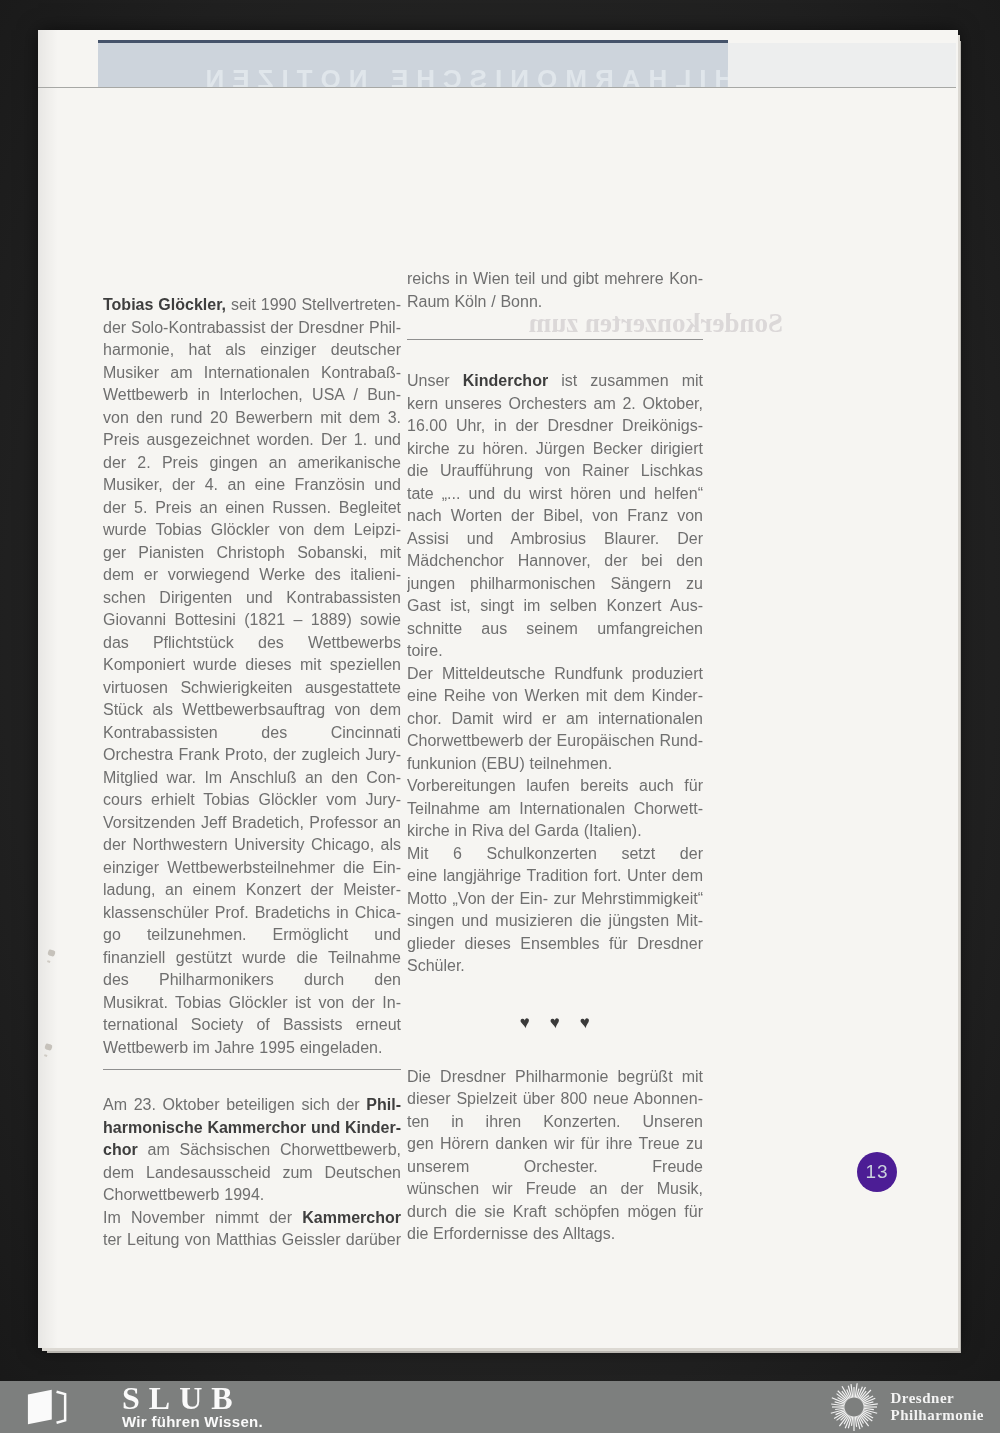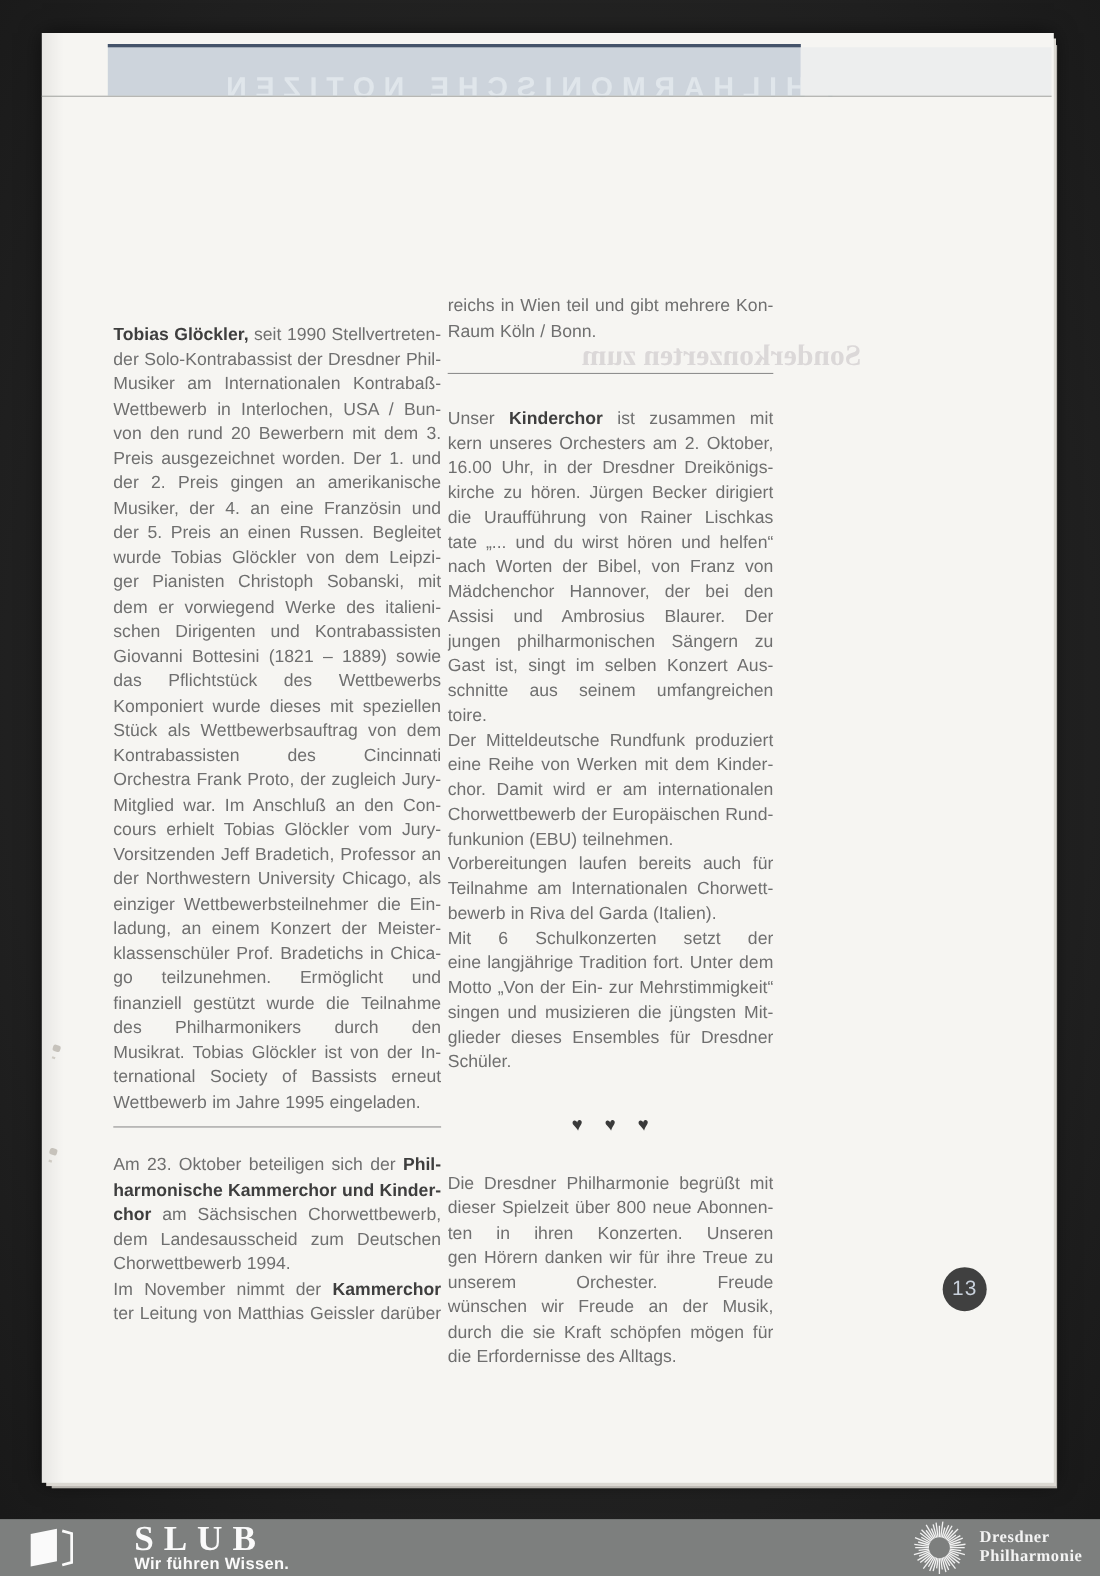--- a/index.html
+++ b/index.html
@@ -48,21 +48,21 @@
     text-align:justify;text-align-last:justify;height:22.5px;overflow:hidden;
   }
   .tline.tlast{text-align-last:left;}
   .tline b{font-weight:bold;color:#3e3e3e;}
   .rule{border-top:1px solid #8f8f8f;margin:10px 0 24px;}
   .col-right .rule{margin:26px 0 30px;}
   .ornament{height:24px;margin:34px 0 30px;text-align:center;color:#3a3a3a;font-size:17px;}
   .orn-glyph{display:inline-block;margin:0 10px;transform:rotate(-6deg);}
   .page-badge{
     position:absolute;left:819px;top:1122px;width:40px;height:40px;border-radius:50%;
-    background:#404040;color:#c9d1dc;font-size:19px;
+    background:#4c1d95;color:#c9d1dc;font-size:19px;
     display:flex;align-items:center;justify-content:center;letter-spacing:1px;
   }
   .stitch{position:absolute;width:7px;height:6px;background:#c6c2bb;border-radius:2px;
           box-shadow:0 9px 0 -2px #cfcbc4;transform:rotate(18deg);}
   .stitch-1{left:10px;top:920px;}
   .stitch-2{left:7px;top:1014px;}
   
   .footer{
     position:absolute;left:0;top:1381px;width:1000px;height:52px;background:#7d7f7e;
     display:flex;justify-content:space-between;align-items:center;
@@ -88,34 +88,36 @@
   <div class="ghost-band">
     <span class="ghost-header">PHILHARMONISCHE NOTIZEN</span>
   </div>
   <div class="band-ext"></div>
   <div class="band-bottom-line"></div>
   <span class="ghost-sub">Sonderkonzerten zum</span>
 
   <div class="col col-left">
       <div class="tline"><span></span><b>Tobias Glöckler,</b><span> seit 1990 Stellvertreten-</span></div>
       <div class="tline"><span>der Solo-Kontrabassist der Dresdner Phil-</span></div>
+      <div class="tline"><span>harmonie, hat als einziger deutscher</span></div>
       <div class="tline"><span>Musiker am Internationalen Kontrabaß-</span></div>
       <div class="tline"><span>Wettbewerb in Interlochen, USA / Bun-</span></div>
       <div class="tline"><span>von den rund 20 Bewerbern mit dem 3.</span></div>
       <div class="tline"><span>Preis ausgezeichnet worden. Der 1. und</span></div>
       <div class="tline"><span>der 2. Preis gingen an amerikanische</span></div>
       <div class="tline"><span>Musiker, der 4. an eine Französin und</span></div>
       <div class="tline"><span>der 5. Preis an einen Russen. Begleitet</span></div>
       <div class="tline"><span>wurde Tobias Glöckler von dem Leipzi-</span></div>
       <div class="tline"><span>ger Pianisten Christoph Sobanski, mit</span></div>
       <div class="tline"><span>dem er vorwiegend Werke des italieni-</span></div>
       <div class="tline"><span>schen Dirigenten und Kontrabassisten</span></div>
       <div class="tline"><span>Giovanni Bottesini (1821 – 1889) sowie</span></div>
       <div class="tline"><span>das Pflichtstück des Wettbewerbs vortrug.</span></div>
       <div class="tline"><span>Komponiert wurde dieses mit speziellen</span></div>
+      <div class="tline"><span>virtuosen Schwierigkeiten ausgestattete</span></div>
       <div class="tline"><span>Stück als Wettbewerbsauftrag von dem</span></div>
       <div class="tline"><span>Kontrabassisten des Cincinnati Symphony</span></div>
       <div class="tline"><span>Orchestra Frank Proto, der zugleich Jury-</span></div>
       <div class="tline"><span>Mitglied war. Im Anschluß an den Con-</span></div>
       <div class="tline"><span>cours erhielt Tobias Glöckler vom Jury-</span></div>
       <div class="tline"><span>Vorsitzenden Jeff Bradetich, Professor an</span></div>
       <div class="tline"><span>der Northwestern University Chicago, als</span></div>
       <div class="tline"><span>einziger Wettbewerbsteilnehmer die Ein-</span></div>
       <div class="tline"><span>ladung, an einem Konzert der Meister-</span></div>
       <div class="tline"><span>klassenschüler Prof. Bradetichs in Chica-</span></div>
@@ -138,34 +140,34 @@
       <div class="tline"><span>reichs in Wien teil und gibt mehrere Kon-</span></div>
       <div class="tline tlast"><span>Raum Köln / Bonn.</span></div>
       <div class="rule"></div>
       <div class="tline"><span>Unser </span><b>Kinderchor</b><span> ist zusammen mit Musi-</span></div>
       <div class="tline"><span>kern unseres Orchesters am 2. Oktober,</span></div>
       <div class="tline"><span>16.00 Uhr, in der Dresdner Dreikönigs-</span></div>
       <div class="tline"><span>kirche zu hören. Jürgen Becker dirigiert</span></div>
       <div class="tline"><span>die Uraufführung von Rainer Lischkas Kan-</span></div>
       <div class="tline"><span>tate „... und du wirst hören und helfen“</span></div>
       <div class="tline"><span>nach Worten der Bibel, von Franz von</span></div>
+      <div class="tline"><span>Assisi und Ambrosius Blaurer. Der</span></div>
       <div class="tline"><span>Mädchenchor Hannover, der bei den</span></div>
-      <div class="tline"><span>Assisi und Ambrosius Blaurer. Der</span></div>
       <div class="tline"><span>jungen philharmonischen Sängern zu</span></div>
       <div class="tline"><span>Gast ist, singt im selben Konzert Aus-</span></div>
       <div class="tline"><span>schnitte aus seinem umfangreichen Reper-</span></div>
       <div class="tline tlast"><span>toire.</span></div>
       <div class="tline"><span>Der Mitteldeutsche Rundfunk produziert</span></div>
       <div class="tline"><span>eine Reihe von Werken mit dem Kinder-</span></div>
       <div class="tline"><span>chor. Damit wird er am internationalen</span></div>
       <div class="tline"><span>Chorwettbewerb der Europäischen Rund-</span></div>
       <div class="tline tlast"><span>funkunion (EBU) teilnehmen.</span></div>
       <div class="tline"><span>Vorbereitungen laufen bereits auch für die</span></div>
       <div class="tline"><span>Teilnahme am Internationalen Chorwett-</span></div>
-      <div class="tline tlast"><span>bewerb in Riva del Garda (Italien).</span></div>
+      <div class="tline tlast"><span>kirche in Riva del Garda (Italien).</span></div>
       <div class="tline"><span>Mit 6 Schulkonzerten setzt der Kinderchor</span></div>
       <div class="tline"><span>eine langjährige Tradition fort. Unter dem</span></div>
       <div class="tline"><span>Motto „Von der Ein- zur Mehrstimmigkeit“</span></div>
       <div class="tline"><span>singen und musizieren die jüngsten Mit-</span></div>
       <div class="tline"><span>glieder dieses Ensembles für Dresdner</span></div>
       <div class="tline tlast"><span>Schüler.</span></div>
       <div class="ornament"><span class="orn-glyph">♥</span><span class="orn-glyph">♥</span><span class="orn-glyph">♥</span></div>
       <div class="tline"><span>Die Dresdner Philharmonie begrüßt mit</span></div>
       <div class="tline"><span>dieser Spielzeit über 800 neue Abonnen-</span></div>
       <div class="tline"><span>ten in ihren Konzerten. Unseren langjähri-</span></div>

